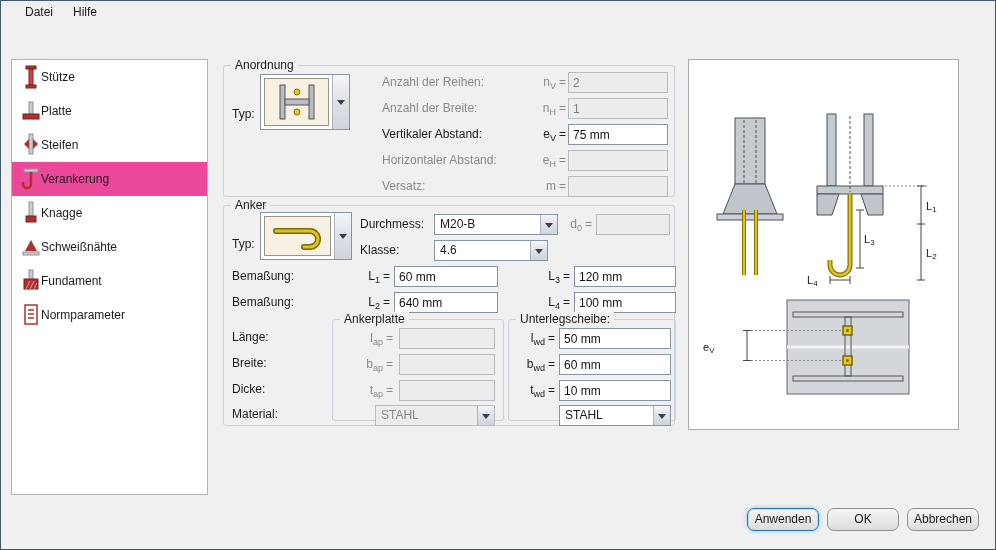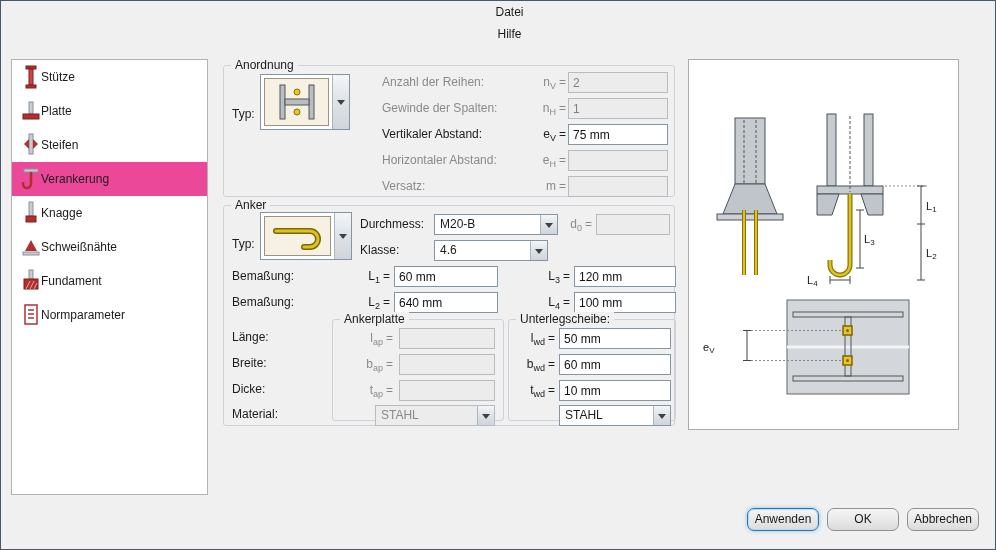--- a/index.html
+++ b/index.html
@@ -12,21 +12,21 @@
     background:linear-gradient(180deg,#f8fbfe 0%, #e7eff8 40%, #cfdded 55%, #c2d3e7 100%);
     border-bottom:1px solid #9fb0c2; }
   .title-icon { width:17px; height:17px; margin-right:6px; flex:0 0 auto; }
   .title-text { font-weight:bold; font-size:12px; color:#14191f; white-space:nowrap; }
   .close-btn { margin-left:auto; width:32px; height:19px; border:1px solid #9339247f; border:1px solid #933a24; border-radius:3px;
     background:linear-gradient(#f3b5a4,#e98b70 35%,#ce4d2e 55%,#b23014);
     color:#fff; font-size:12px; font-weight:bold; display:flex; align-items:center; justify-content:center; cursor:default;
     box-shadow:0 0 0 1px #f8d8cd inset; }
 
   
-  .menubar { height:27px; display:flex; align-items:center; padding-left:23px;flex-direction:column; }
+  .menubar { height:27px; display:flex; padding-left:14px; }
   .menu-item { padding:4px 10px; cursor:default; }
 
   
   .sidebar { position:absolute; left:10px; top:58px; width:197px; height:436px; background:#fff; border:1px solid #b3b3b3; }
   .side-item { display:flex; align-items:center; height:34px; padding-left:9px; cursor:default; }
   .side-item.selected { background:#ec4899; }
   .side-icon { width:20px; height:26px; flex:0 0 auto; }
   .side-label { white-space:nowrap; }
 
   
@@ -171,21 +171,21 @@
           <circle cx="29" cy="32" r="3" fill="#e8c52a" stroke="#8a6d00"></circle>
         </svg>
       </span>
       <span class="dd"></span>
     </div>
 
     <span class="lbl dim" style="left:158px; top:6px;">Anzahl der Reihen:</span>
     <span class="sym dim" style="left:300px; top:6px; width:42px;"><span>n</span><sub>V</sub><span class="eq">=</span></span>
     <input class="tb" style="left: 344px; top: 6px; width: 100px;" disabled="" value="2">
 
-    <span class="lbl dim" style="left:158px; top:32px;">Gewinde der Spalten:</span>
+    <span class="lbl dim" style="left:158px; top:32px;">Anzahl der Breite:</span>
     <span class="sym dim" style="left:300px; top:32px; width:42px;"><span>n</span><sub>H</sub><span class="eq">=</span></span>
     <input class="tb" style="left: 344px; top: 32px; width: 100px;" disabled="" value="1">
 
     <span class="lbl" style="left:158px; top:58px;">Vertikaler Abstand:</span>
     <span class="sym" style="left:300px; top:58px; width:42px;"><span>e</span><sub>V</sub><span class="eq">=</span></span>
     <input class="tb" style="left: 344px; top: 58px; width: 100px;" value="75 mm">
 
     <span class="lbl dim" style="left:158px; top:84px;">Horizontaler Abstand:</span>
     <span class="sym dim" style="left:300px; top:84px; width:42px;"><span>e</span><sub>H</sub><span class="eq">=</span></span>
     <input class="tb" style="left: 344px; top: 84px; width: 100px;" disabled="" value="">

